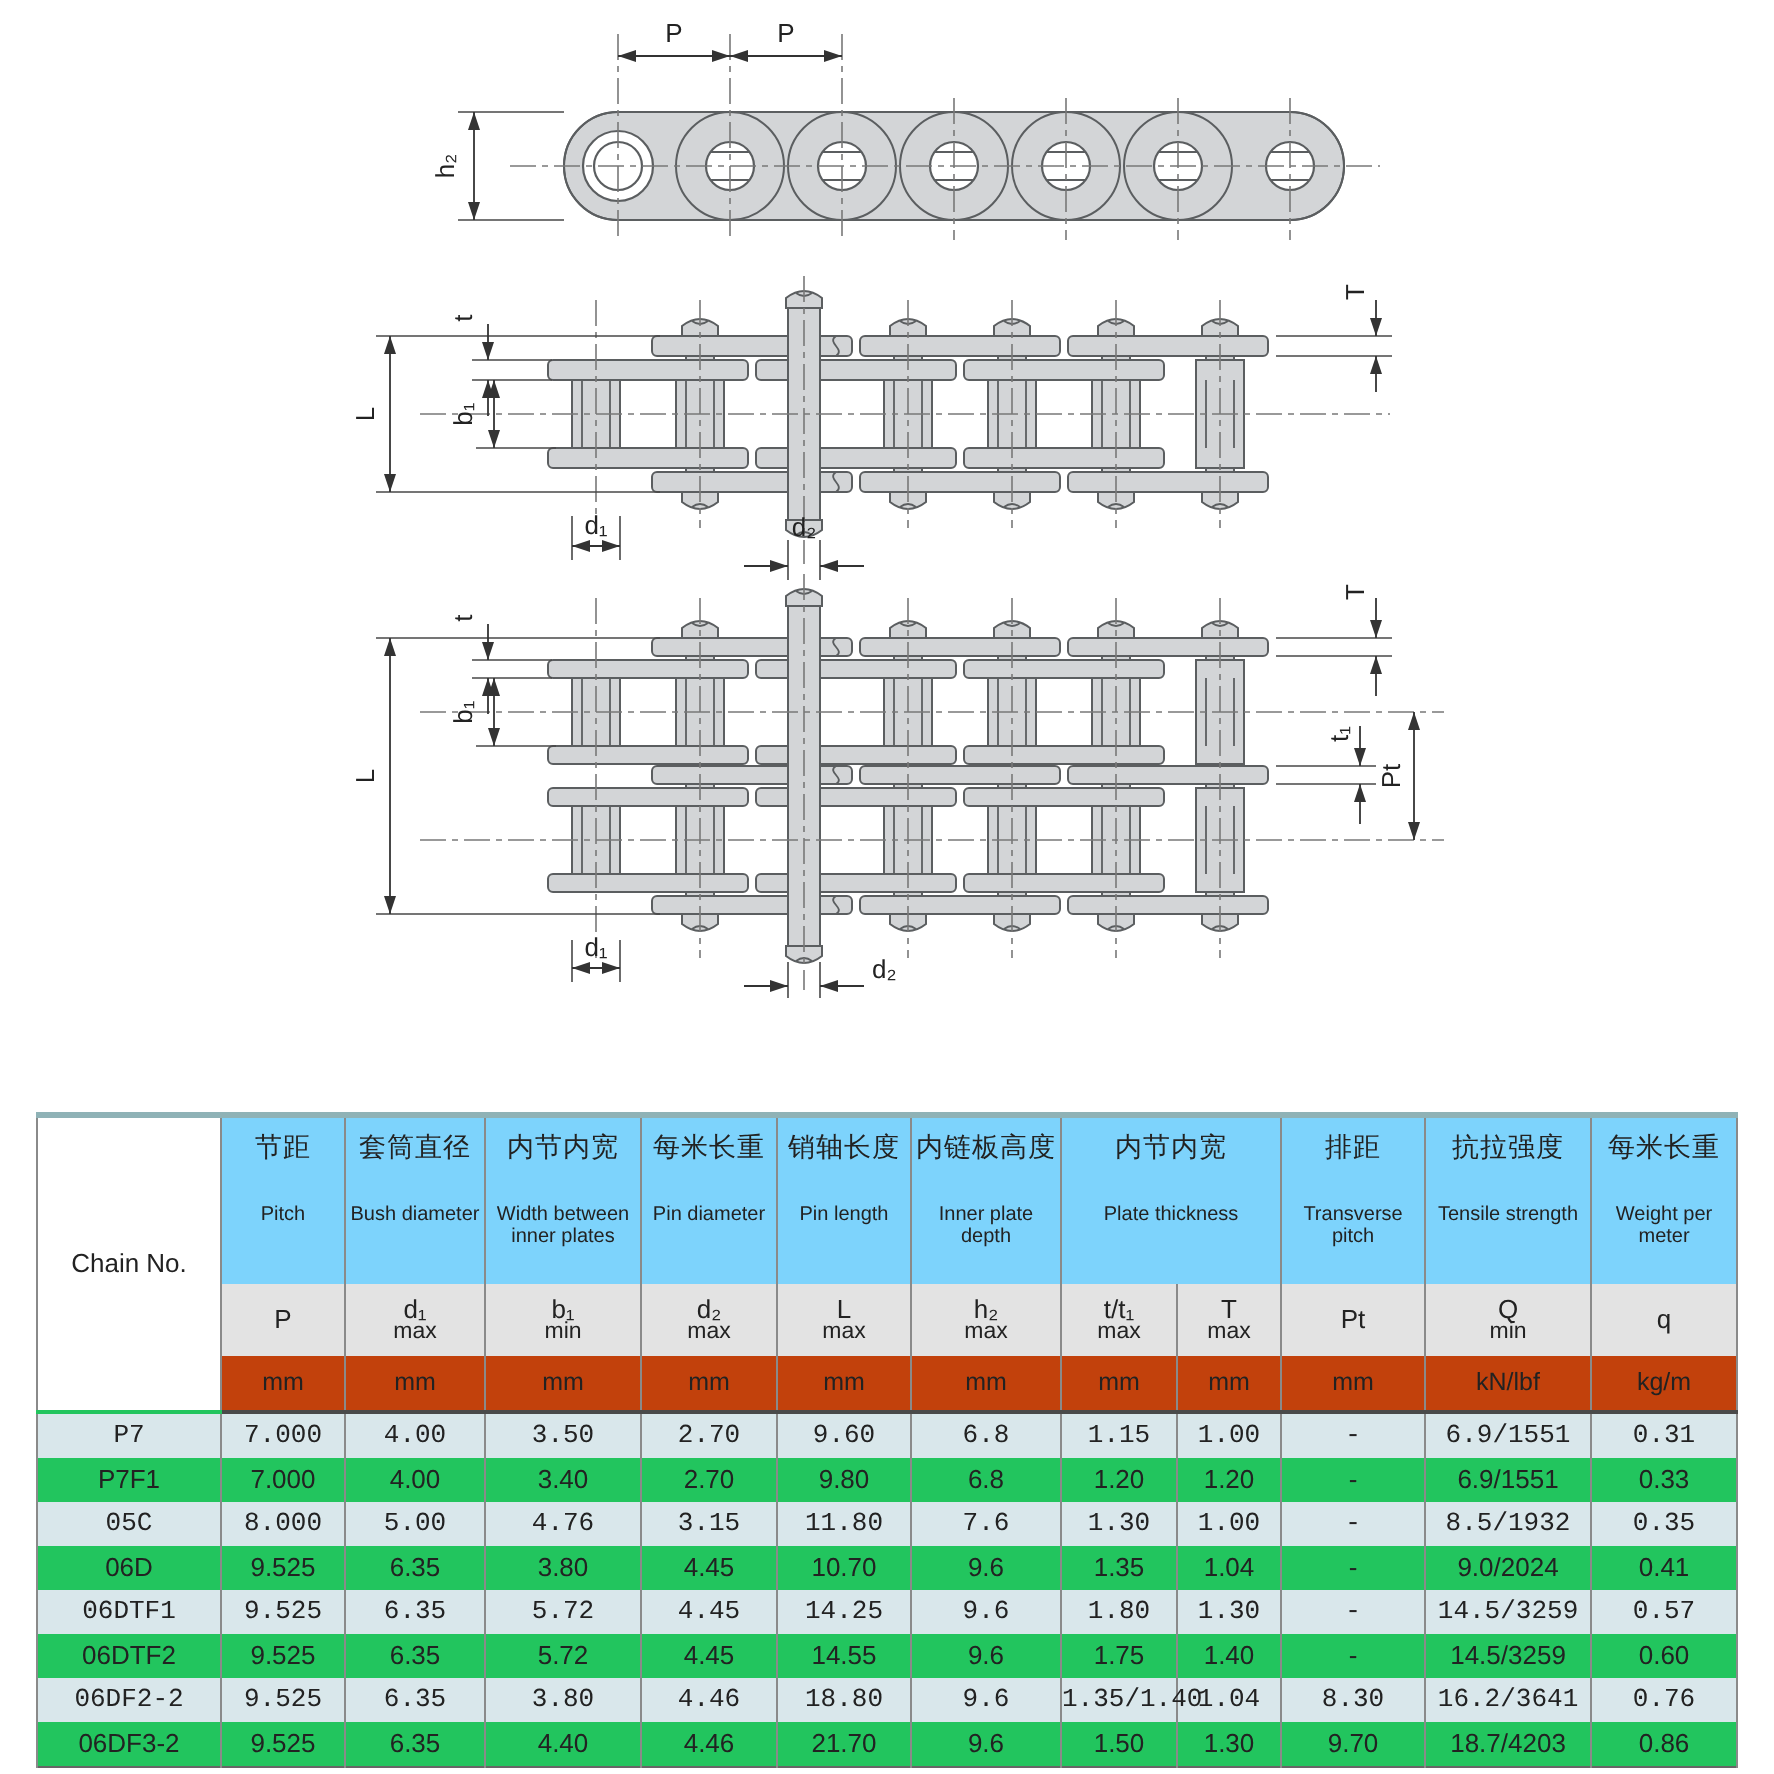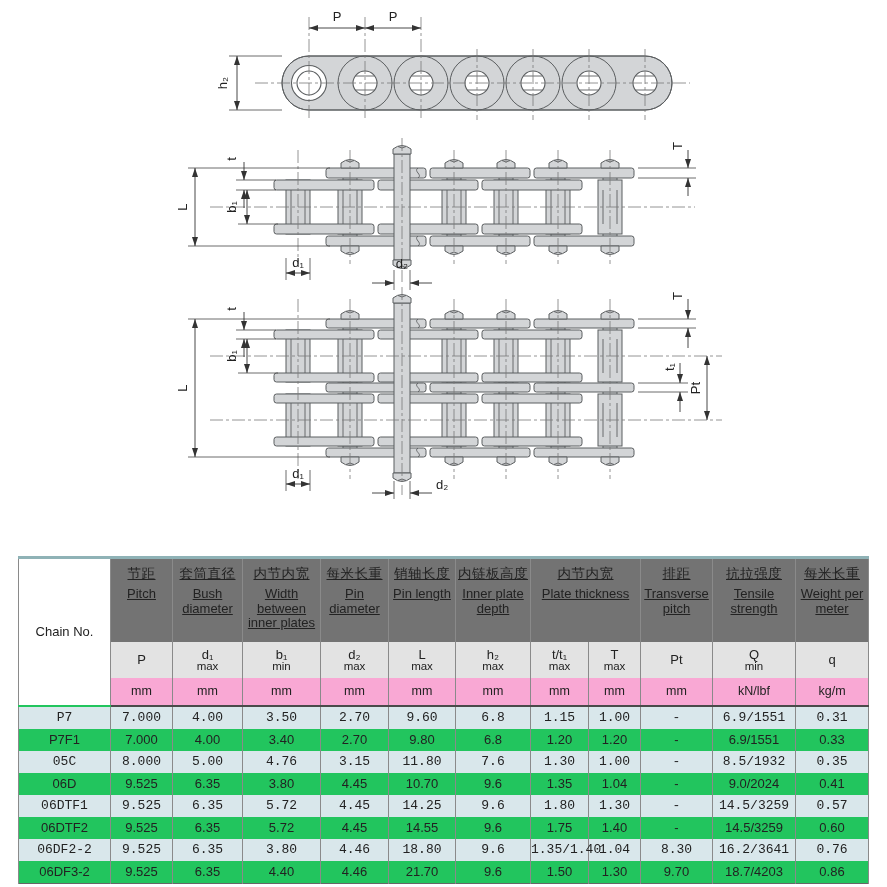--- a/index.html
+++ b/index.html
@@ -24,27 +24,27 @@
 
   
   table[data-name="spec-table"]{
     position:absolute;left:18px;top:556px;width:850px;table-layout:fixed;
     border-collapse:collapse;border-top:3px solid #8fb2b6;border-bottom:1.5px solid #666;
   }
   th,td{border-left:1px solid #8a8a8a;border-right:1px solid #8a8a8a;
         padding:0;text-align:center;font-weight:normal;color:#222;}
   .chain-no-head{vertical-align:middle;font-size:13px;border-bottom:2px solid #22c55e;background:#fff;}
   .name-row{height:84px;}
-  .name-cell{vertical-align:top;padding-top:6px;background:#737373;text-decoration:underline;}
+  .name-cell{vertical-align:top;padding-top:6px;background:#7dd3fc;}
   .zh{font-size:13.5px;letter-spacing:0.5px;}
-  .en{font-size:13px;line-height:1.13;margin-top:4px;}
+  .en{font-size:10px;line-height:1.13;margin-top:19px;}
   .sym-row th{background:#e3e3e3;vertical-align:middle;height:36px;}
   .sym{font-size:13px;}
   .qual{font-size:11.5px;margin-top:-2px;text-align:center;}
-  .unit-row th{font-size:12.5px;height:27px;border-bottom:2px solid #4a4a4a;background:#f9a8d4;text-align:center;}
+  .unit-row th{font-size:12.5px;height:27px;border-bottom:2px solid #4a4a4a;background:#c2410c;text-align:center;}
   tbody td{font-size:13px;height:22px;}
   tbody tr.odd{background:#d9e7eb;font-family:Liberation Mono, monospace;}
   tbody tr.even{background:#22c55e;}
 </style>
 </head>
 <body>
 
 <div class="page" data-name="catalog-page">
 
   <svg id="diag-profile" class="diag" width="700" height="125" viewBox="0 0 700 125" data-name="chain-profile-diagram">

